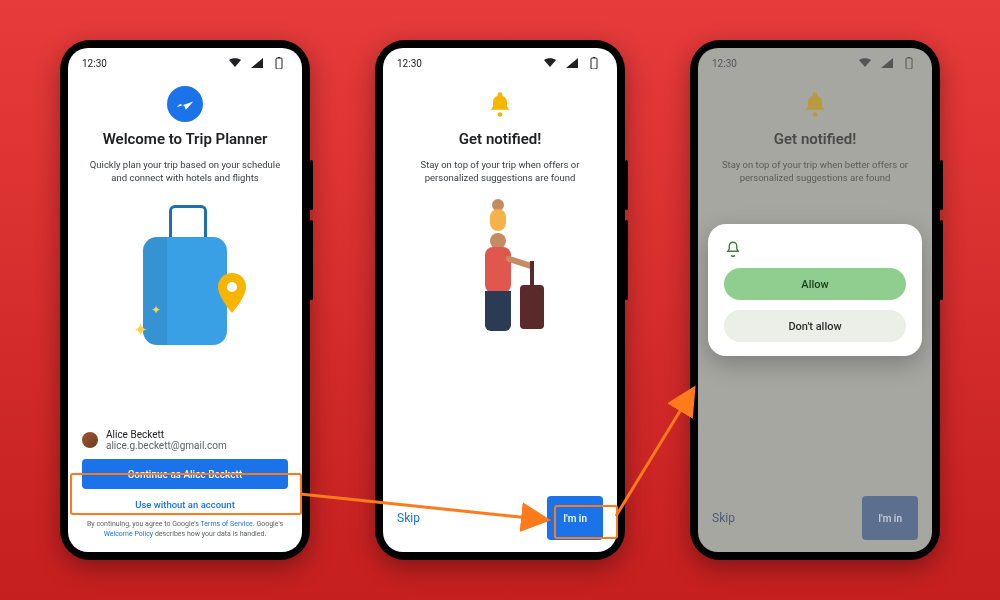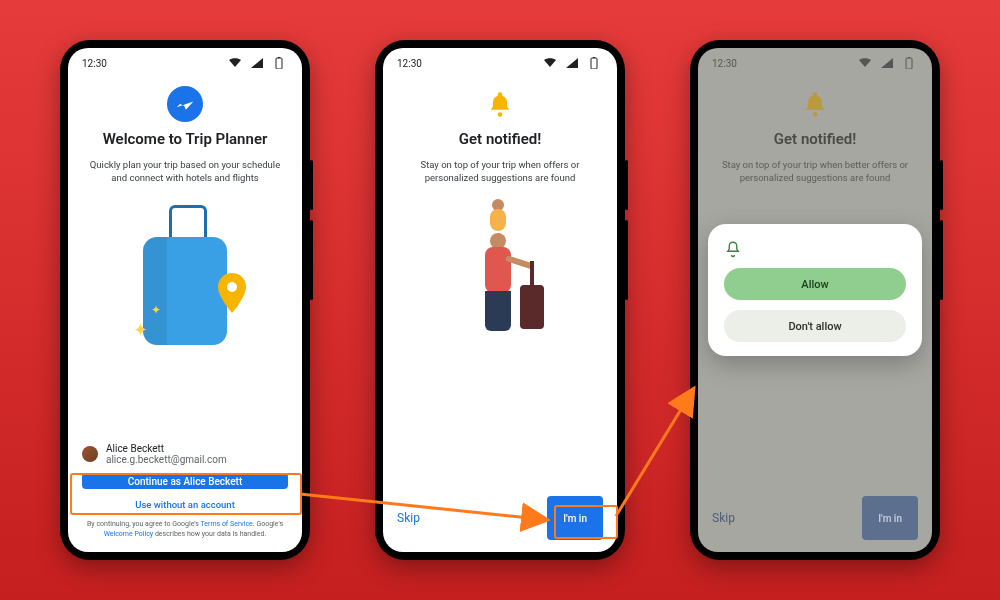--- a/index.html
+++ b/index.html
@@ -25,21 +25,21 @@
   .title.dim{color:#4a4a46;}
   .subtitle{font-size:9.5px;color:#3c4043;margin-top:11px;padding:0 16px;line-height:1.35;}
   .subtitle.dim{color:#5d5d58;}
   .illust{margin-top:14px;display:flex;justify-content:center;}
   .footer{position:absolute;left:0;right:0;bottom:0;padding:10px 14px 12px;}
   .acct{display:flex;align-items:center;gap:8px;margin-bottom:8px;}
   .avatar{width:16px;height:16px;border-radius:50%;background:linear-gradient(135deg,#a0522d,#6b3e26);}
   .acct-text{display:flex;flex-direction:column;}
   .acct-name{font-size:10px;color:#202124;}
   .acct-email{font-size:10px;color:#5f6368;}
-  .btn-primary{display:flex;align-items:center;justify-content:center;height:16px;background:#1a73e8;color:#fff;font-size:10px;font-weight:500;border-radius:4px;cursor:pointer;}
+  .btn-primary{display:flex;align-items:center;justify-content:center;height:30px;background:#1a73e8;color:#fff;font-size:10px;font-weight:500;border-radius:4px;cursor:pointer;}
   .btn-link{text-align:center;font-size:9.5px;color:#1a73e8;font-weight:500;margin-top:10px;cursor:pointer;}
   .legal{text-align:center;font-size:7px;color:#5f6368;margin-top:10px;line-height:1.4;}
   .legal a{color:#1a73e8;text-decoration:none;}
   .highlight-box{position:absolute;border:2px solid #ff7a1a;border-radius:3px;pointer-events:none;}
   .hl1{left:70px;top:473px;width:228px;height:38px;}
   .hl2{left:554px;top:505px;width:60px;height:30px;}
   .row-actions{display:flex;justify-content:space-between;align-items:center;}
   .skip{font-size:12px;color:#1a73e8;font-weight:400;cursor:pointer;}
   .skip.dim{color:#4d5c76;}
   .chip-btn{height:44px;padding:0 16px;background:#1a73e8;color:#fff;font-size:10px;font-weight:500;border-radius:4px;display:flex;align-items:center;cursor:pointer;}

